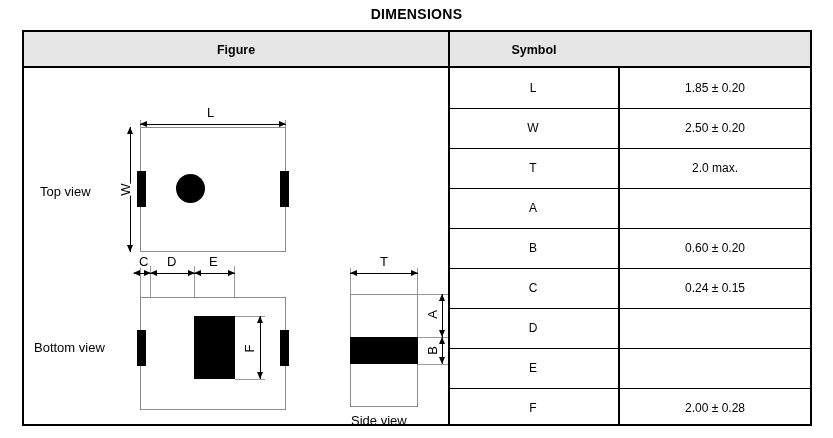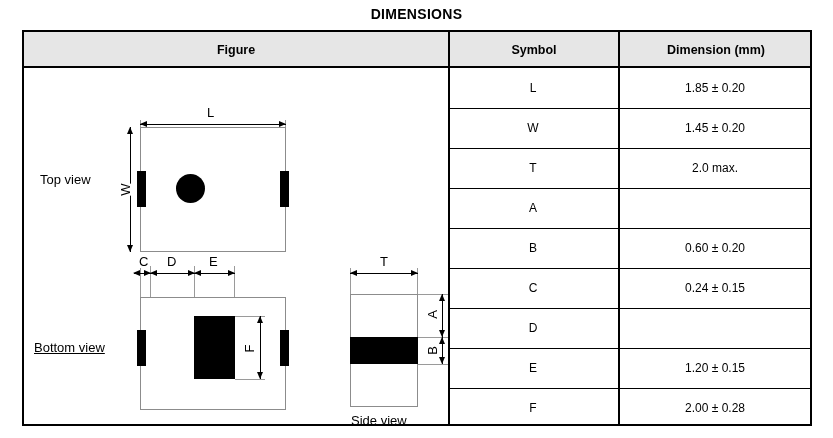--- a/index.html
+++ b/index.html
@@ -181,35 +181,34 @@
 </head>
 <body>
 
 <div id="page-title">DIMENSIONS</div>
 
 <div id="dimensions-table">
 
   <div class="thead">
     <div class="th th-figure">Figure</div>
     <div class="th th-symbol">Symbol</div>
-    <div class="th th-dim">Dimension (mm)</div>
   </div>
 
   <div class="vrule vrule-1"></div>
   <div class="vrule vrule-2"></div>
 
   <div class="row" style="top:36px">
     <div class="cell cell-symbol">L</div>
     <div class="cell cell-value">1.85 ± 0.20</div>
   </div>
   <div class="row-sep" style="top:76px"></div>
 
   <div class="row" style="top:76px">
     <div class="cell cell-symbol">W</div>
-    <div class="cell cell-value">1.45 ± 0.20</div>
+    <div class="cell cell-value">2.50 ± 0.20</div>
   </div>
   <div class="row-sep" style="top:116px"></div>
 
   <div class="row" style="top:116px">
     <div class="cell cell-symbol">T</div>
     <div class="cell cell-value">2.0 max.</div>
   </div>
   <div class="row-sep" style="top:156px"></div>
 
   <div class="row" style="top:156px">
@@ -229,51 +228,50 @@
   </div>
   <div class="row-sep" style="top:276px"></div>
 
   <div class="row" style="top:276px">
     <div class="cell cell-symbol">D</div>
   </div>
   <div class="row-sep" style="top:316px"></div>
 
   <div class="row" style="top:316px">
     <div class="cell cell-symbol">E</div>
-    <div class="cell cell-value">1.20 ± 0.15</div>
   </div>
   <div class="row-sep" style="top:356px"></div>
 
   <div class="row" style="top:356px">
     <div class="cell cell-symbol">F</div>
     <div class="cell cell-value">2.00 ± 0.28</div>
   </div>
 
   <div id="figure-area">
 
-    <div class="view-label" style="left:16px; top:104px;text-align:center;">Top view</div>
+    <div class="view-label" style="left:16px; top:116px;text-align:center;">Top view</div>
 
     <div class="ext" style="left:116px; top:52px;  height:14px;"></div>
     <div class="ext" style="left:261px; top:52px;  height:14px;"></div>
     <div class="dimline" style="left:116px; top:56px; width:146px;"></div>
     <div class="arw arw-l" style="left:116px; top:52.5px;"></div>
     <div class="arw arw-r" style="left:255px; top:52.5px;"></div>
     <div class="dim-text" style="left:181px; top:38px;">L</div>
 
     <div class="dimline-v" style="left:106px; top:59px; height:125px;"></div>
     <div class="arw arw-u" style="left:102.5px; top:59px;"></div>
     <div class="arw arw-d" style="left:102.5px; top:177px;"></div>
     <div class="dim-text-v" style="left:95px; top:115px;">W</div>
 
     <div class="outline" style="left:116px; top:59px; width:146px; height:125px;"></div>
     <div class="pad" style="left:113px; top:103px; width:9px; height:36px;"></div>
     <div class="pad" style="left:256px; top:103px; width:9px; height:36px;"></div>
     <div class="dot" style="left:152px; top:106px; width:29px; height:29px;"></div>
 
-    <div class="view-label" style="left:10px; top:272px;text-decoration:underline;">Bottom view</div>
+    <div class="view-label" style="left:10px; top:272px;">Bottom view</div>
 
     <div class="ext" style="left:116px; top:198px; height:34px;"></div>
     <div class="ext" style="left:126px; top:198px; height:34px;"></div>
     <div class="ext" style="left:170px; top:198px; height:56px;"></div>
     <div class="ext" style="left:210px; top:198px; height:56px;"></div>
 
     <div class="dimline" style="left:110px; top:205px; width:22px;"></div>
     <div class="arw arw-l" style="left:109px; top:201.5px;"></div>
     <div class="arw arw-r" style="left:120px; top:201.5px;"></div>
     <div class="dim-text" style="left:113px; top:187px;">C</div>

